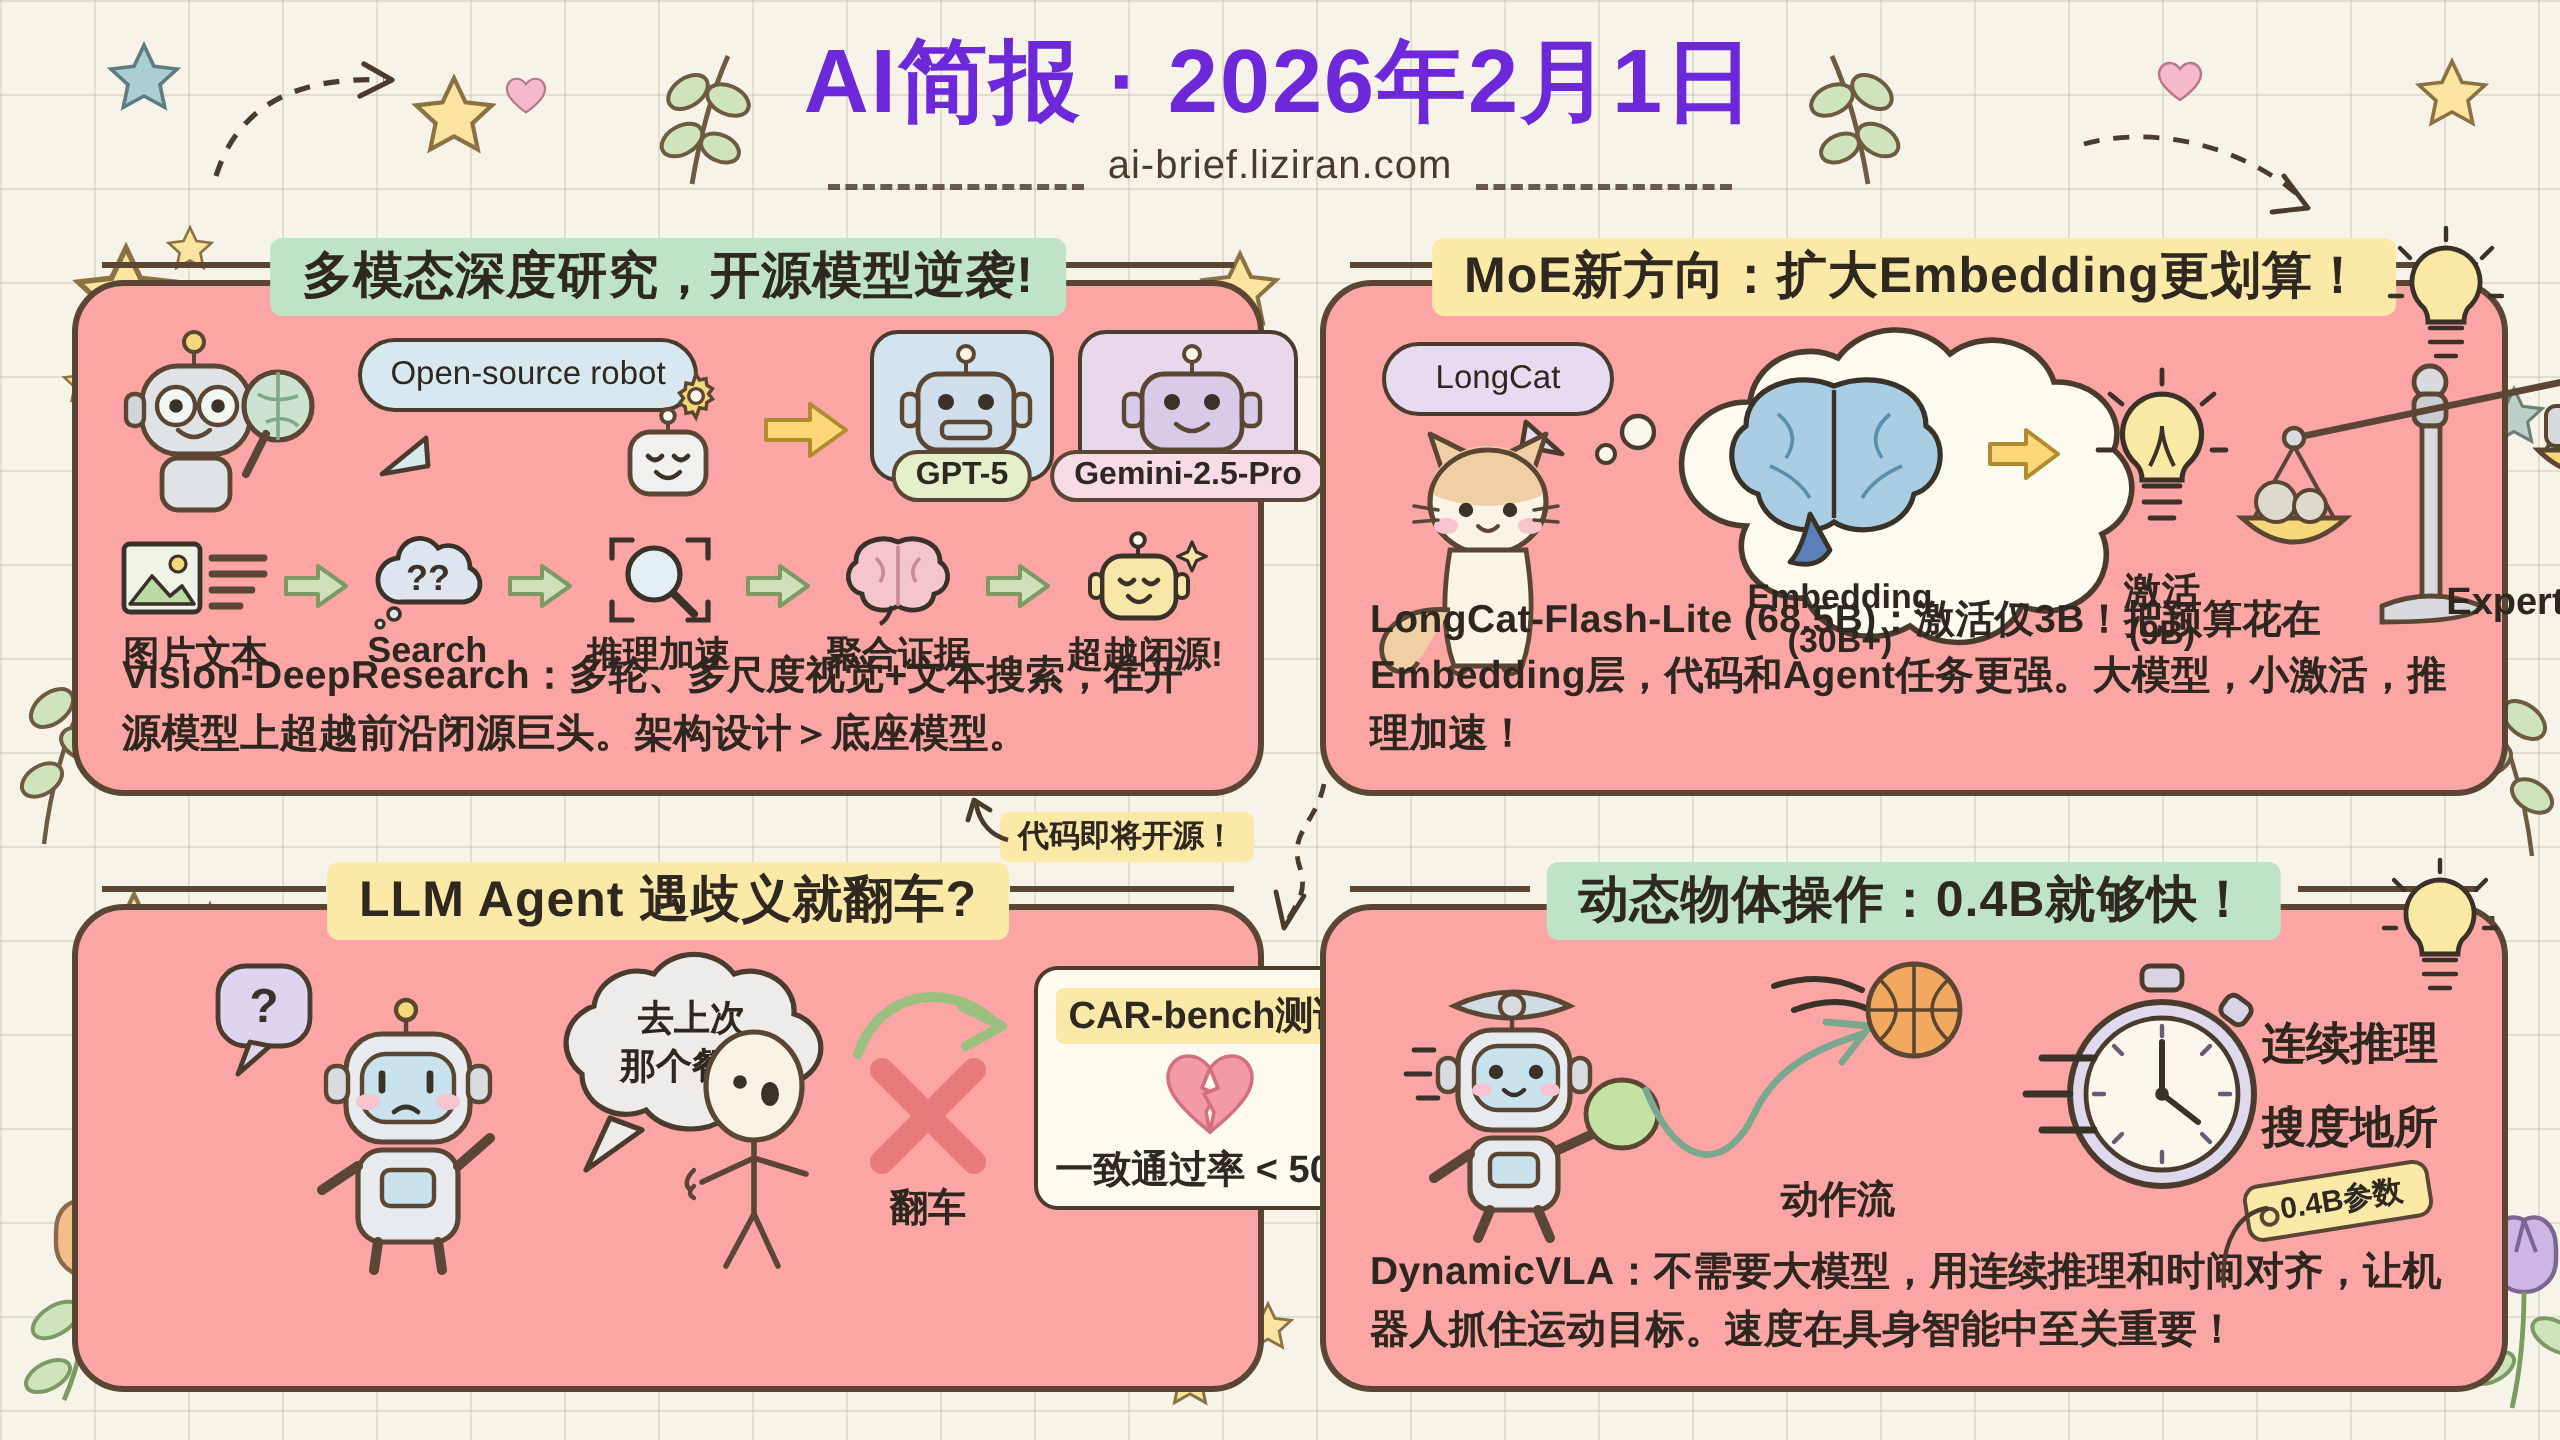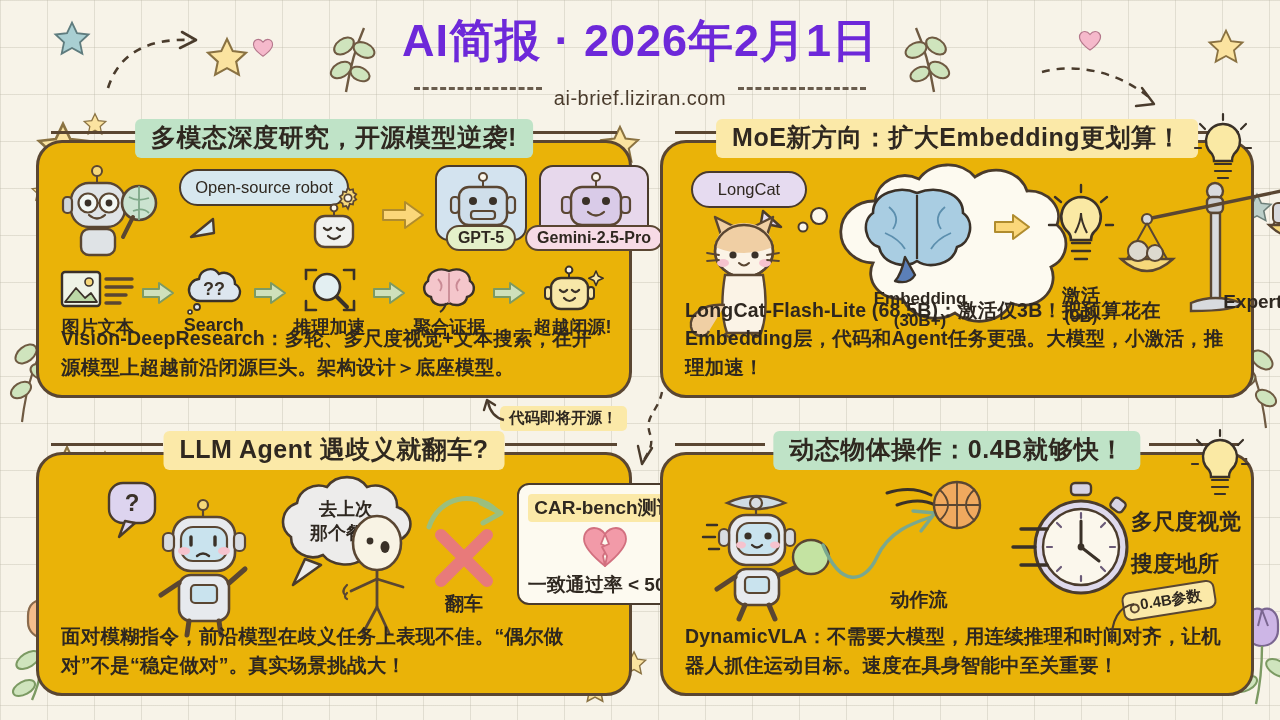--- a/index.html
+++ b/index.html
@@ -16,32 +16,32 @@
   }
   .page { position: absolute; inset: 0; }
 
   
   .header { position: absolute; top: 16px; left: 0; width: 1280px; text-align: center; }
   .title {
     font-size: 45px; font-weight: bold; letter-spacing: 1px;
     color: #6d28d9; line-height: 1.1; display: inline-block; position: relative;
   }
   .subtitle-row {
-    margin-top: 21px; display: flex; align-items: flex-start; justify-content: center; gap: 12px;
+    margin-top: 6px; display: flex; align-items: flex-end; justify-content: center; gap: 12px;
   }
   .dashline { width: 128px; height: 0; border-top: 3px dashed #4a3b2c; opacity: .82; }
   .subtitle { font-size: 20px; color: #4a3b2c; letter-spacing: .5px; }
   .leaf-deco { position: absolute; top: 24px; }
   .leaf-deco.left { left: 330px; }
   .leaf-deco.right { right: 330px; }
 
   
   .panel {
     position: absolute;
-    background: #eab308;
+    background: #fca5a5;
     border: 3px solid #5a4632;
     border-radius: 26px;
     padding-left: 20px;
   }
   #panel-1 { left: 36px;  top: 140px; width: 596px; height: 258px; }
   #panel-2 { left: 660px; top: 140px; width: 594px; height: 258px; }
   #panel-3 { left: 36px;  top: 452px; width: 596px; height: 244px; }
   #panel-4 { left: 660px; top: 452px; width: 594px; height: 244px; }
 
   .panel-head {
@@ -656,21 +656,20 @@
         <div style="display:flex;justify-content:center;margin-top:4px">
           <svg width="46" height="42" viewBox="0 0 46 42">
             <path d="M23 40 C8 28 2 20 2 13 C2 6 7 2 12 2 C16 2 20 4 23 8 L19 18 L26 21 L21 30 L23 40 Z" fill="#f29aa8" stroke="#d2707f" stroke-width="1.8" stroke-linejoin="round"></path>
             <path d="M23 8 C26 4 30 2 34 2 C39 2 44 6 44 13 C44 20 38 28 23 40 L25 30 L20 21 L27 18 Z" fill="#f29aa8" stroke="#d2707f" stroke-width="1.8" stroke-linejoin="round"></path>
           </svg>
         </div>
         <div class="card-foot" style="margin-top:4px">一致通过率 &lt; 50%</div>
       </div>
     </div>
 
-    <div class="panel-body">面对模糊指令，前沿模型在歧义任务上表现不佳。“偶尔做对”不是“稳定做对”。真实场景挑战大！</div>
   </div>
 
   <div class="panel" id="panel-4">
     <div class="head-rule" style="left:12px;width:90px"></div>
     <div class="head-rule" style="right:12px;width:90px"></div>
     <div class="panel-head hl-green">动态物体操作：0.4B就够快！</div>
 
     <div class="panel-art">
 
       <div style="position:absolute;left:38px;top:18px">
@@ -714,21 +713,21 @@
           <rect x="92" y="18" width="14" height="12" rx="4" fill="#d8d4e4" stroke="#4a3b2c" stroke-width="2.4" transform="rotate(36 99 24)"></rect>
           <circle cx="62" cy="66" r="46" fill="#ded9ec" stroke="#4a3b2c" stroke-width="3"></circle>
           <circle cx="62" cy="66" r="38" fill="#fbf7ec" stroke="#4a3b2c" stroke-width="2.4"></circle>
           <path d="M62 66 L62 40 M62 66 L80 80" stroke="#3a3128" stroke-width="3" stroke-linecap="round"></path>
           <circle cx="62" cy="66" r="3.4" fill="#3a3128"></circle>
           <path d="M62 32 v5 M62 95 v5 M28 66 h5 M91 66 h5 M38 42 l4 4 M86 42 l-4 4 M38 90 l4-4 M86 90 l-4-4" stroke="#6a5a78" stroke-width="2.2" stroke-linecap="round"></path>
           <path d="M2 48 h26 M-6 66 h22 M2 84 h26" stroke="#3a3128" stroke-width="3.4" stroke-linecap="round"></path>
         </svg>
       </div>
 
-      <div class="art-label" style="left:468px;top:44px;width:150px;font-size:22px;text-align:left">多尺度视觉</div>
+      <div class="art-label" style="left:468px;top:44px;width:150px;font-size:22px;text-align:left">连续推理</div>
       <div class="art-label" style="left:468px;top:86px;width:150px;font-size:22px;text-align:left">搜度地所</div>
     </div>
 
     <div class="panel-body">DynamicVLA：不需要大模型，用连续推理和时间对齐，让机器人抓住运动目标。速度在具身智能中至关重要！</div>
   </div>
 
   <div class="param-tag" style="left:1122px;top:586px">
     <span>0.4B参数</span>
   </div>
   <div class="deco" style="left:1100px;top:600px">

